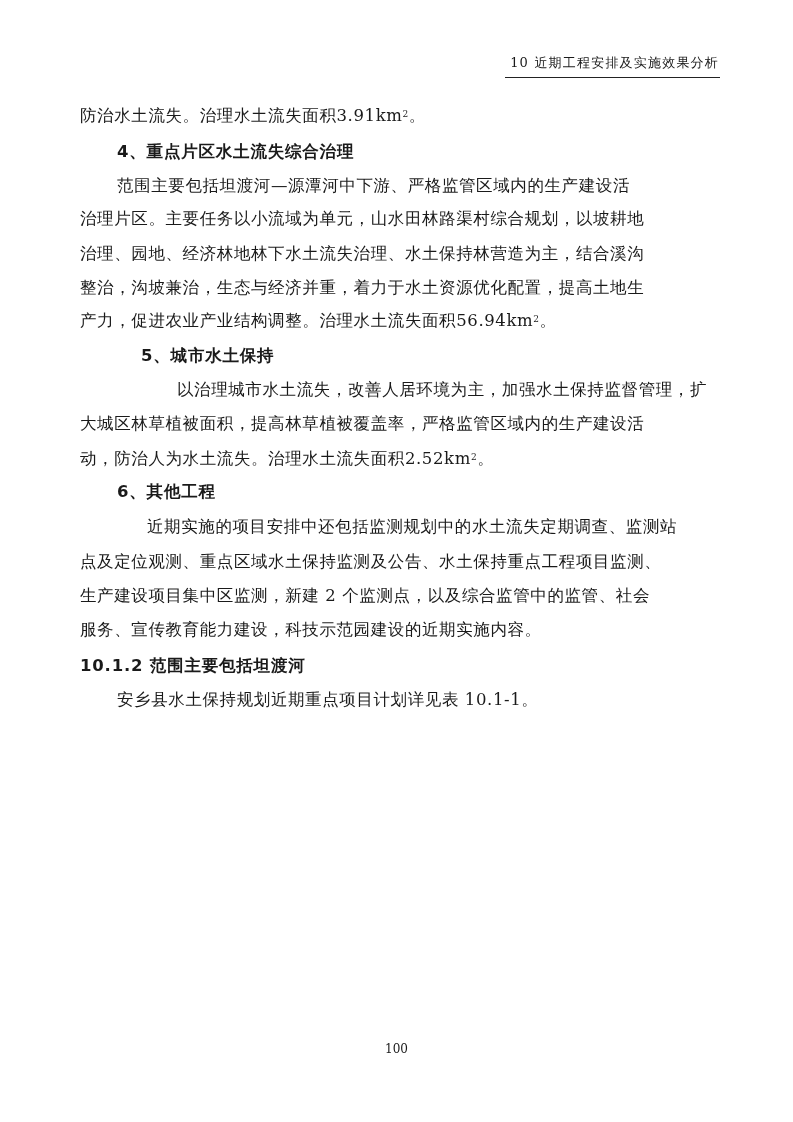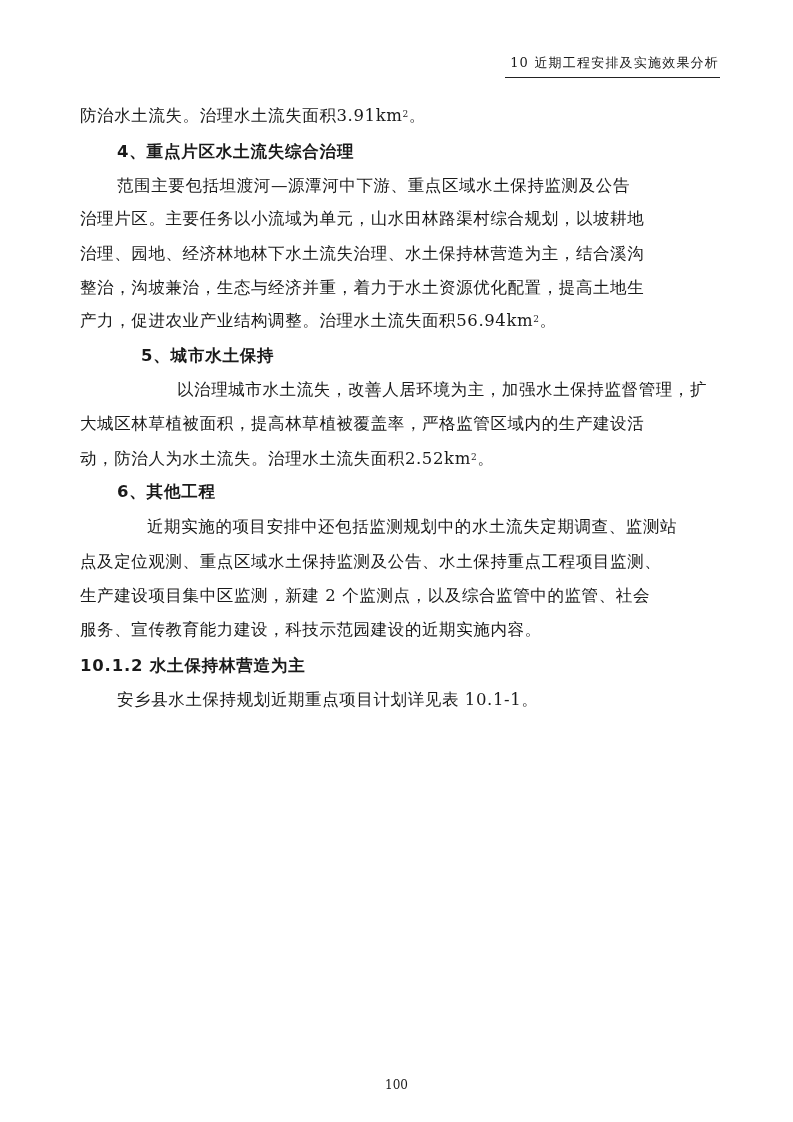--- a/index.html
+++ b/index.html
@@ -6,42 +6,42 @@
   body { width:793px; height:1122px; position:relative; overflow:hidden;
          font-family:"DejaVu Serif","Liberation Serif",serif; color:#1a1a1a; }
   .header { position:absolute; left:455px; top:54px; width:264px; text-align:right;
             font-size:13px; letter-spacing:1.2px; }
   .header-rule { position:absolute; left:505px; top:77px; width:215px; height:1px; background:#222; }
   .line { position:absolute; left:80px; width:650px; font-size:16.5px; line-height:20px;
           white-space:nowrap; letter-spacing:0.6px; }
   .indent { left:117px; }
   .h { font-weight:bold; font-family:"DejaVu Sans","Liberation Sans",sans-serif; font-size:16.5px; letter-spacing:0.8px; }
   sup { font-size:9px; vertical-align:top; position:relative; top:-2px; }
-  .pagenum { position:absolute; top:1042px; left:0; width:793px; text-align:center; font-size:12px;margin-top:36px; }
+  .pagenum { position:absolute; top:1042px; left:0; width:793px; text-align:center; font-size:12px; }
 </style>
 </head>
 <body>
 
 <div class="header">10 近期工程安排及实施效果分析</div>
 <div class="header-rule"></div>
 
 <div id="content">
     <div class="line" style="top: 106px;"><span>防治水土流失。治理水土流失面积3.91km</span><sup>2</sup><span>。</span></div>
     <div class="line indent h" style="top: 142px;"><span>4、重点片区水土流失综合治理</span></div>
-    <div class="line indent" style="top: 176px;"><span>范围主要包括坦渡河—源潭河中下游、重点区域水土保持监测及公告</span></div>
+    <div class="line indent" style="top: 176px;"><span>范围主要包括坦渡河—源潭河中下游、严格监管区域内的生产建设活</span></div>
     <div class="line" style="top: 209px;"><span>治理片区。主要任务以小流域为单元，山水田林路渠村综合规划，以坡耕地</span></div>
     <div class="line" style="top: 244px;"><span>治理、园地、经济林地林下水土流失治理、水土保持林营造为主，结合溪沟</span></div>
     <div class="line" style="top: 278px;"><span>整治，沟坡兼治，生态与经济并重，着力于水土资源优化配置，提高土地生</span></div>
     <div class="line" style="top: 311px;"><span>产力，促进农业产业结构调整。治理水土流失面积56.94km</span><sup>2</sup><span>。</span></div>
     <div class="line indent h" style="top: 346px; margin-left: 24px;"><span>5、城市水土保持</span></div>
     <div class="line indent" style="top: 380px; text-align: center;"><span>以治理城市水土流失，改善人居环境为主，加强水土保持监督管理，扩</span></div>
     <div class="line" style="top: 414px;"><span>大城区林草植被面积，提高林草植被覆盖率，严格监管区域内的生产建设活</span></div>
     <div class="line" style="top: 449px;"><span>动，防治人为水土流失。治理水土流失面积2.52km</span><sup>2</sup><span>。</span></div>
     <div class="line indent h" style="top: 482px;"><span>6、其他工程</span></div>
     <div class="line indent" style="top: 517px; margin-left: 30px;"><span>近期实施的项目安排中还包括监测规划中的水土流失定期调查、监测站</span></div>
     <div class="line" style="top: 552px;"><span>点及定位观测、重点区域水土保持监测及公告、水土保持重点工程项目监测、</span></div>
     <div class="line" style="top: 586px;"><span>生产建设项目集中区监测，新建 2 个监测点，以及综合监管中的监管、社会</span></div>
     <div class="line" style="top: 620px;"><span>服务、宣传教育能力建设，科技示范园建设的近期实施内容。</span></div>
-    <div class="line h" style="top: 656px;"><span>10.1.2 水土保持林营造为主</span></div>
+    <div class="line h" style="top: 656px;"><span>10.1.2 范围主要包括坦渡河</span></div>
     <div class="line indent" style="top: 690px;"><span>安乡县水土保持规划近期重点项目计划详见表 10.1-1。</span></div>
   </div>
 
 <div class="pagenum">100</div>
 
 </body></html>

